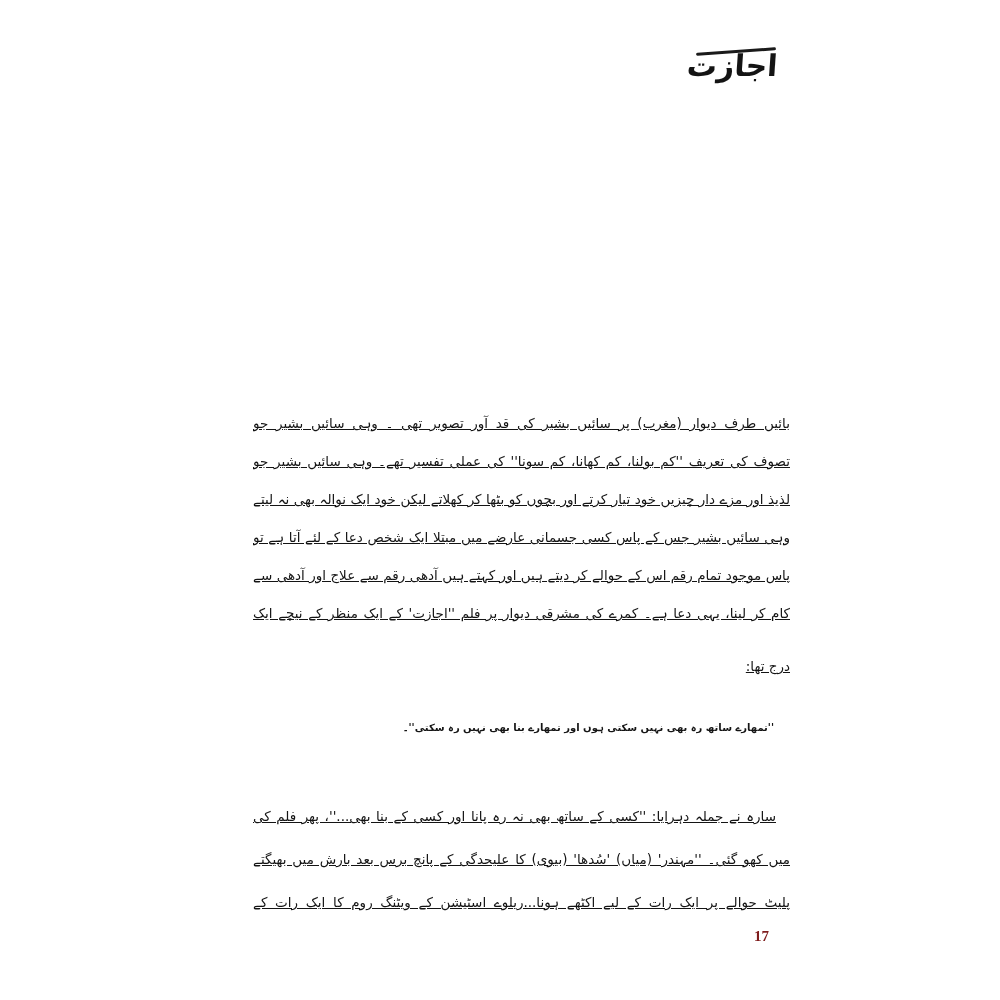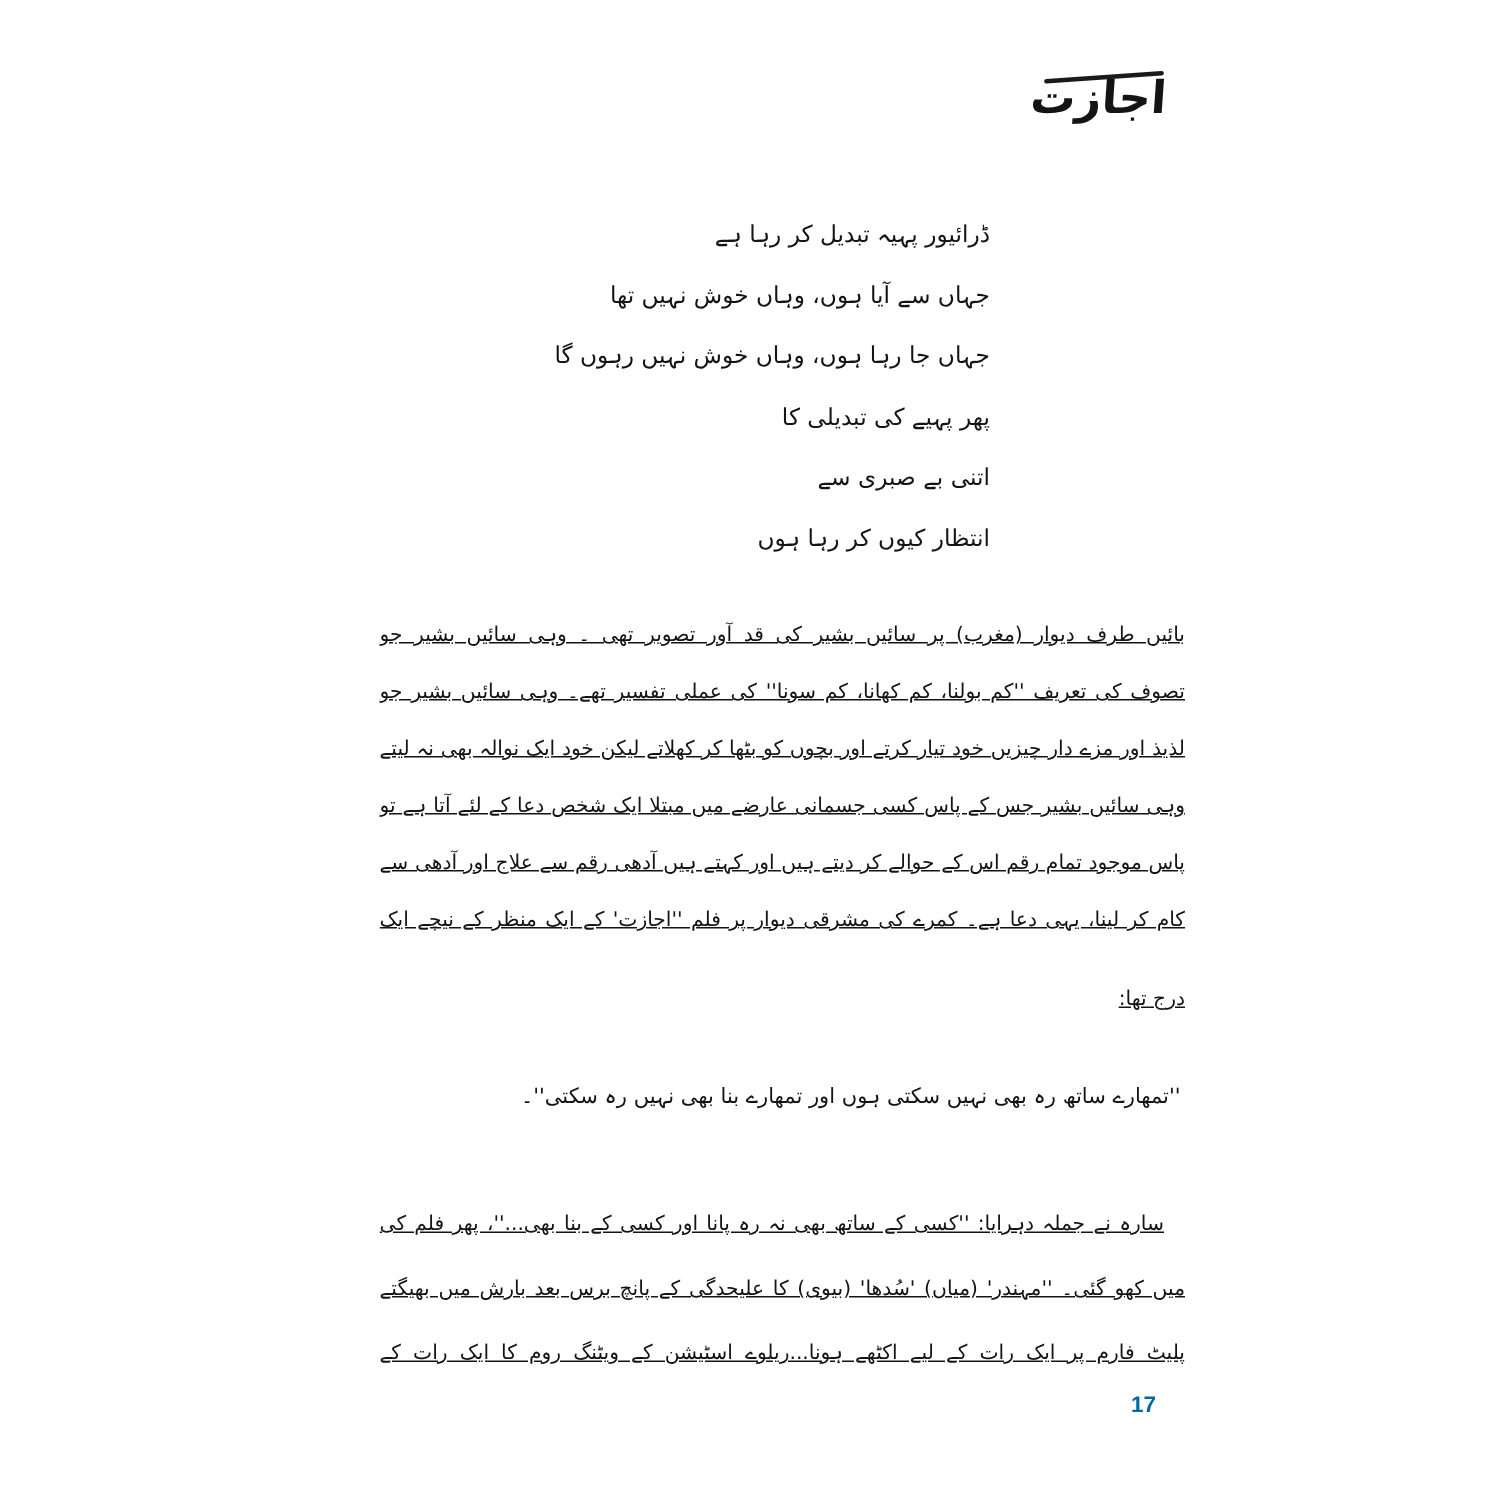--- a/index.html
+++ b/index.html
@@ -60,65 +60,58 @@
   .para2 .jline{height:43px;overflow:hidden;}
   .line-end{
     text-align:center;
     text-align-last:right !important;
     margin-top:15px;
   }
   .indent{text-indent:14px;}
   
   .quote{
     position:absolute;
-    top:722px;right:213px;
+    top:722px;right:226px;
     direction:rtl;
-    font-size:14px;
+    font-size:10px;
     white-space:nowrap;
+    font-weight:bold;
   }
   
   .pageno{
     position:absolute;
     top:928px;left:754px;
-    font-family:Liberation Sans, sans-serif;
+    font-family:Liberation Serif, serif;
     font-weight:bold;
     font-size:15px;
-    color:#0369a1;
+    color:#7f1d1d;
   }
 </style>
 </head>
 <body>
 
 <div class="page">
 
   <div class="title-stroke"></div>
   <div class="title">اجازت</div>
 
-  <div class="poem">
-    <div class="poem-line">ڈرائیور پہیہ تبدیل کر رہا ہے</div>
-    <div class="poem-line">جہاں سے آیا ہوں، وہاں خوش نہیں تھا</div>
-    <div class="poem-line">جہاں جا رہا ہوں، وہاں خوش نہیں رہوں گا</div>
-    <div class="poem-line">پھر پہیے کی تبدیلی کا</div>
-    <div class="poem-line">اتنی بے صبری سے</div>
-    <div class="poem-line">انتظار کیوں کر رہا ہوں</div>
-  </div>
 
   <div class="para para1">
     <div class="jline">بائیں طرف دیوار (مغرب) پر سائیں بشیر کی قد آور تصویر تھی ۔ وہی سائیں بشیر جو</div>
     <div class="jline">تصوف کی تعریف ''کم بولنا، کم کھانا، کم سونا'' کی عملی تفسیر تھے۔ وہی سائیں بشیر جو بہت چاؤ سے</div>
     <div class="jline">لذیذ اور مزے دار چیزیں خود تیار کرتے اور بچوں کو بٹھا کر کھلاتے لیکن خود ایک نوالہ بھی نہ لیتے ۔</div>
     <div class="jline">وہی سائیں بشیر جس کے پاس کسی جسمانی عارضے میں مبتلا ایک شخص دعا کے لئے آتا ہے تو اپنے</div>
     <div class="jline">پاس موجود تمام رقم اس کے حوالے کر دیتے ہیں اور کہتے ہیں آدھی رقم سے علاج اور آدھی سے کوئی</div>
     <div class="jline">کام کر لینا، یہی دعا ہے۔ کمرے کی مشرقی دیوار پر فلم ''اجازت' کے ایک منظر کے نیچے ایک مکالمہ</div>
     <div class="jline line-end">درج تھا:</div>
   </div>
 
   <div class="quote">''تمھارے ساتھ رہ بھی نہیں سکتی ہوں اور تمھارے بنا بھی نہیں رہ سکتی''۔</div>
 
   <div class="para para2">
     <div class="jline indent">سارہ نے جملہ دہرایا: ''کسی کے ساتھ بھی نہ رہ پانا اور کسی کے بنا بھی...''، پھر فلم کی کہانی</div>
     <div class="jline">میں کھو گئی۔ ''مہندر' (میاں) 'سُدھا' (بیوی) کا علیحدگی کے پانچ برس بعد بارش میں بھیگتے ایک</div>
-    <div class="jline">پلیٹ فارم پر ایک رات کے لیے اکٹھے ہونا...ریلوے اسٹیشن کے ویٹنگ روم کا ایک رات کے</div>
+    <div class="jline">پلیٹ حوالے پر ایک رات کے لیے اکٹھے ہونا...ریلوے اسٹیشن کے ویٹنگ روم کا ایک رات کے</div>
   </div>
 
   <div class="pageno">17</div>
 
 </div>
 
 </body></html>

